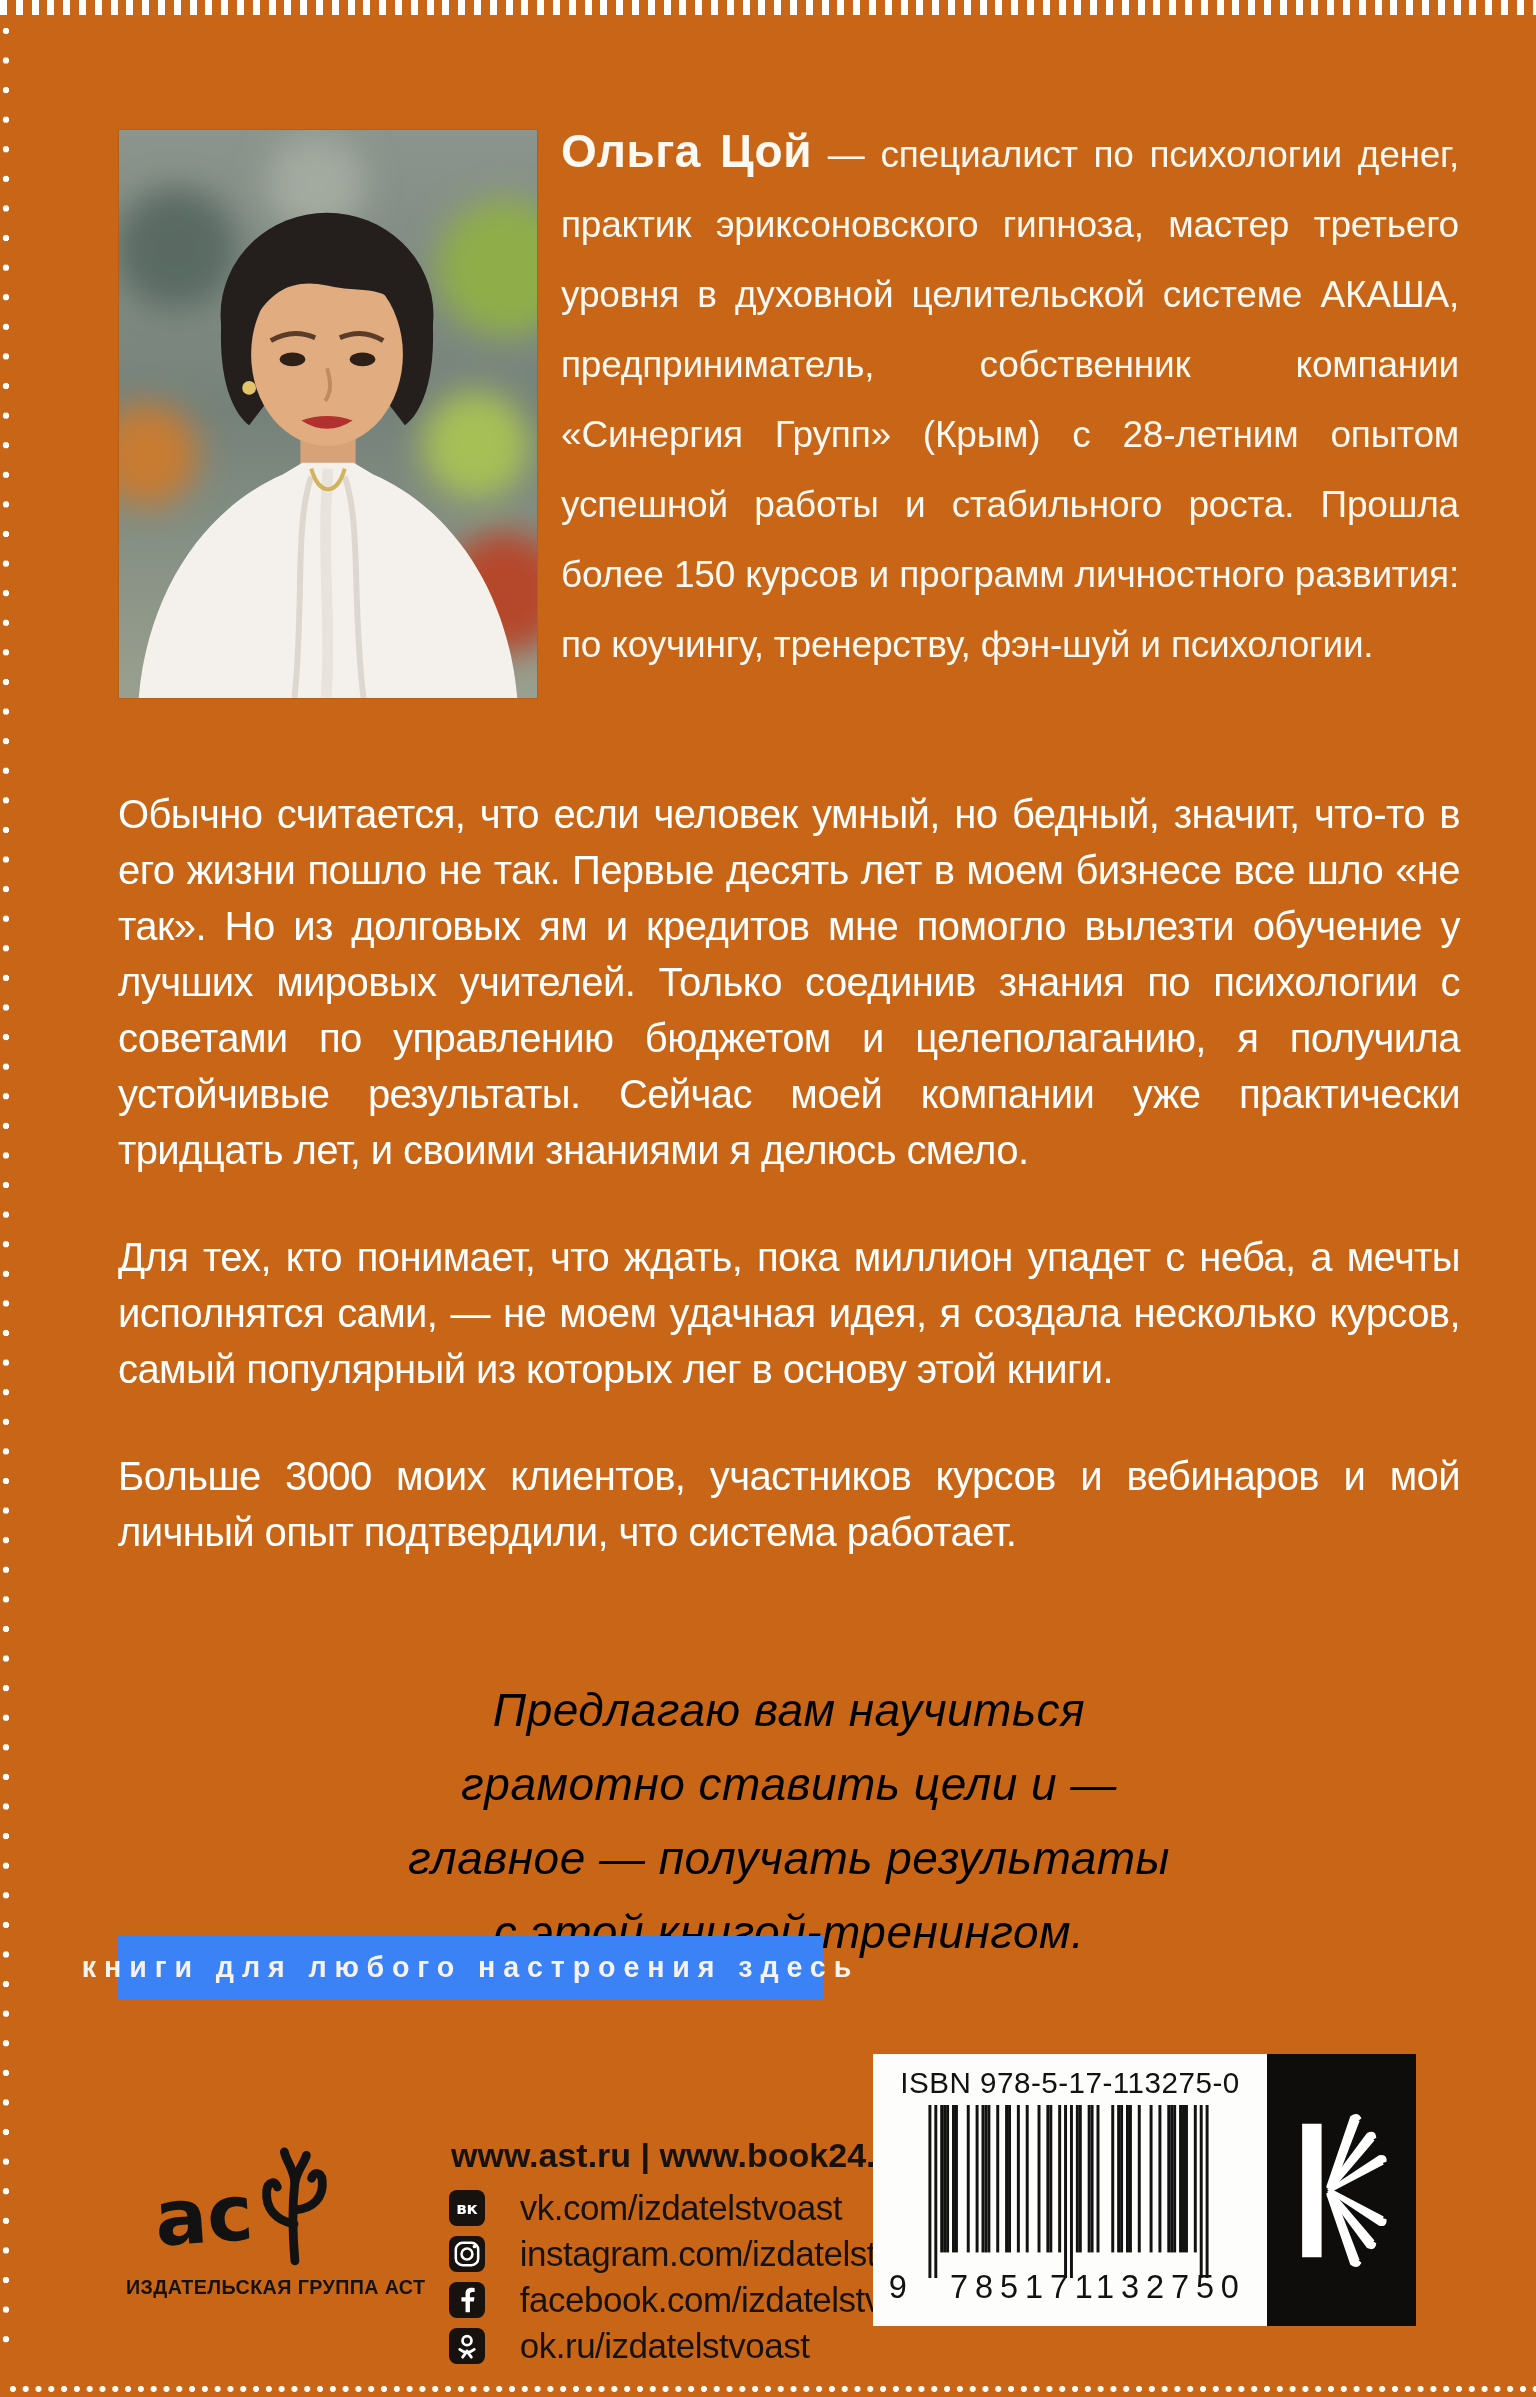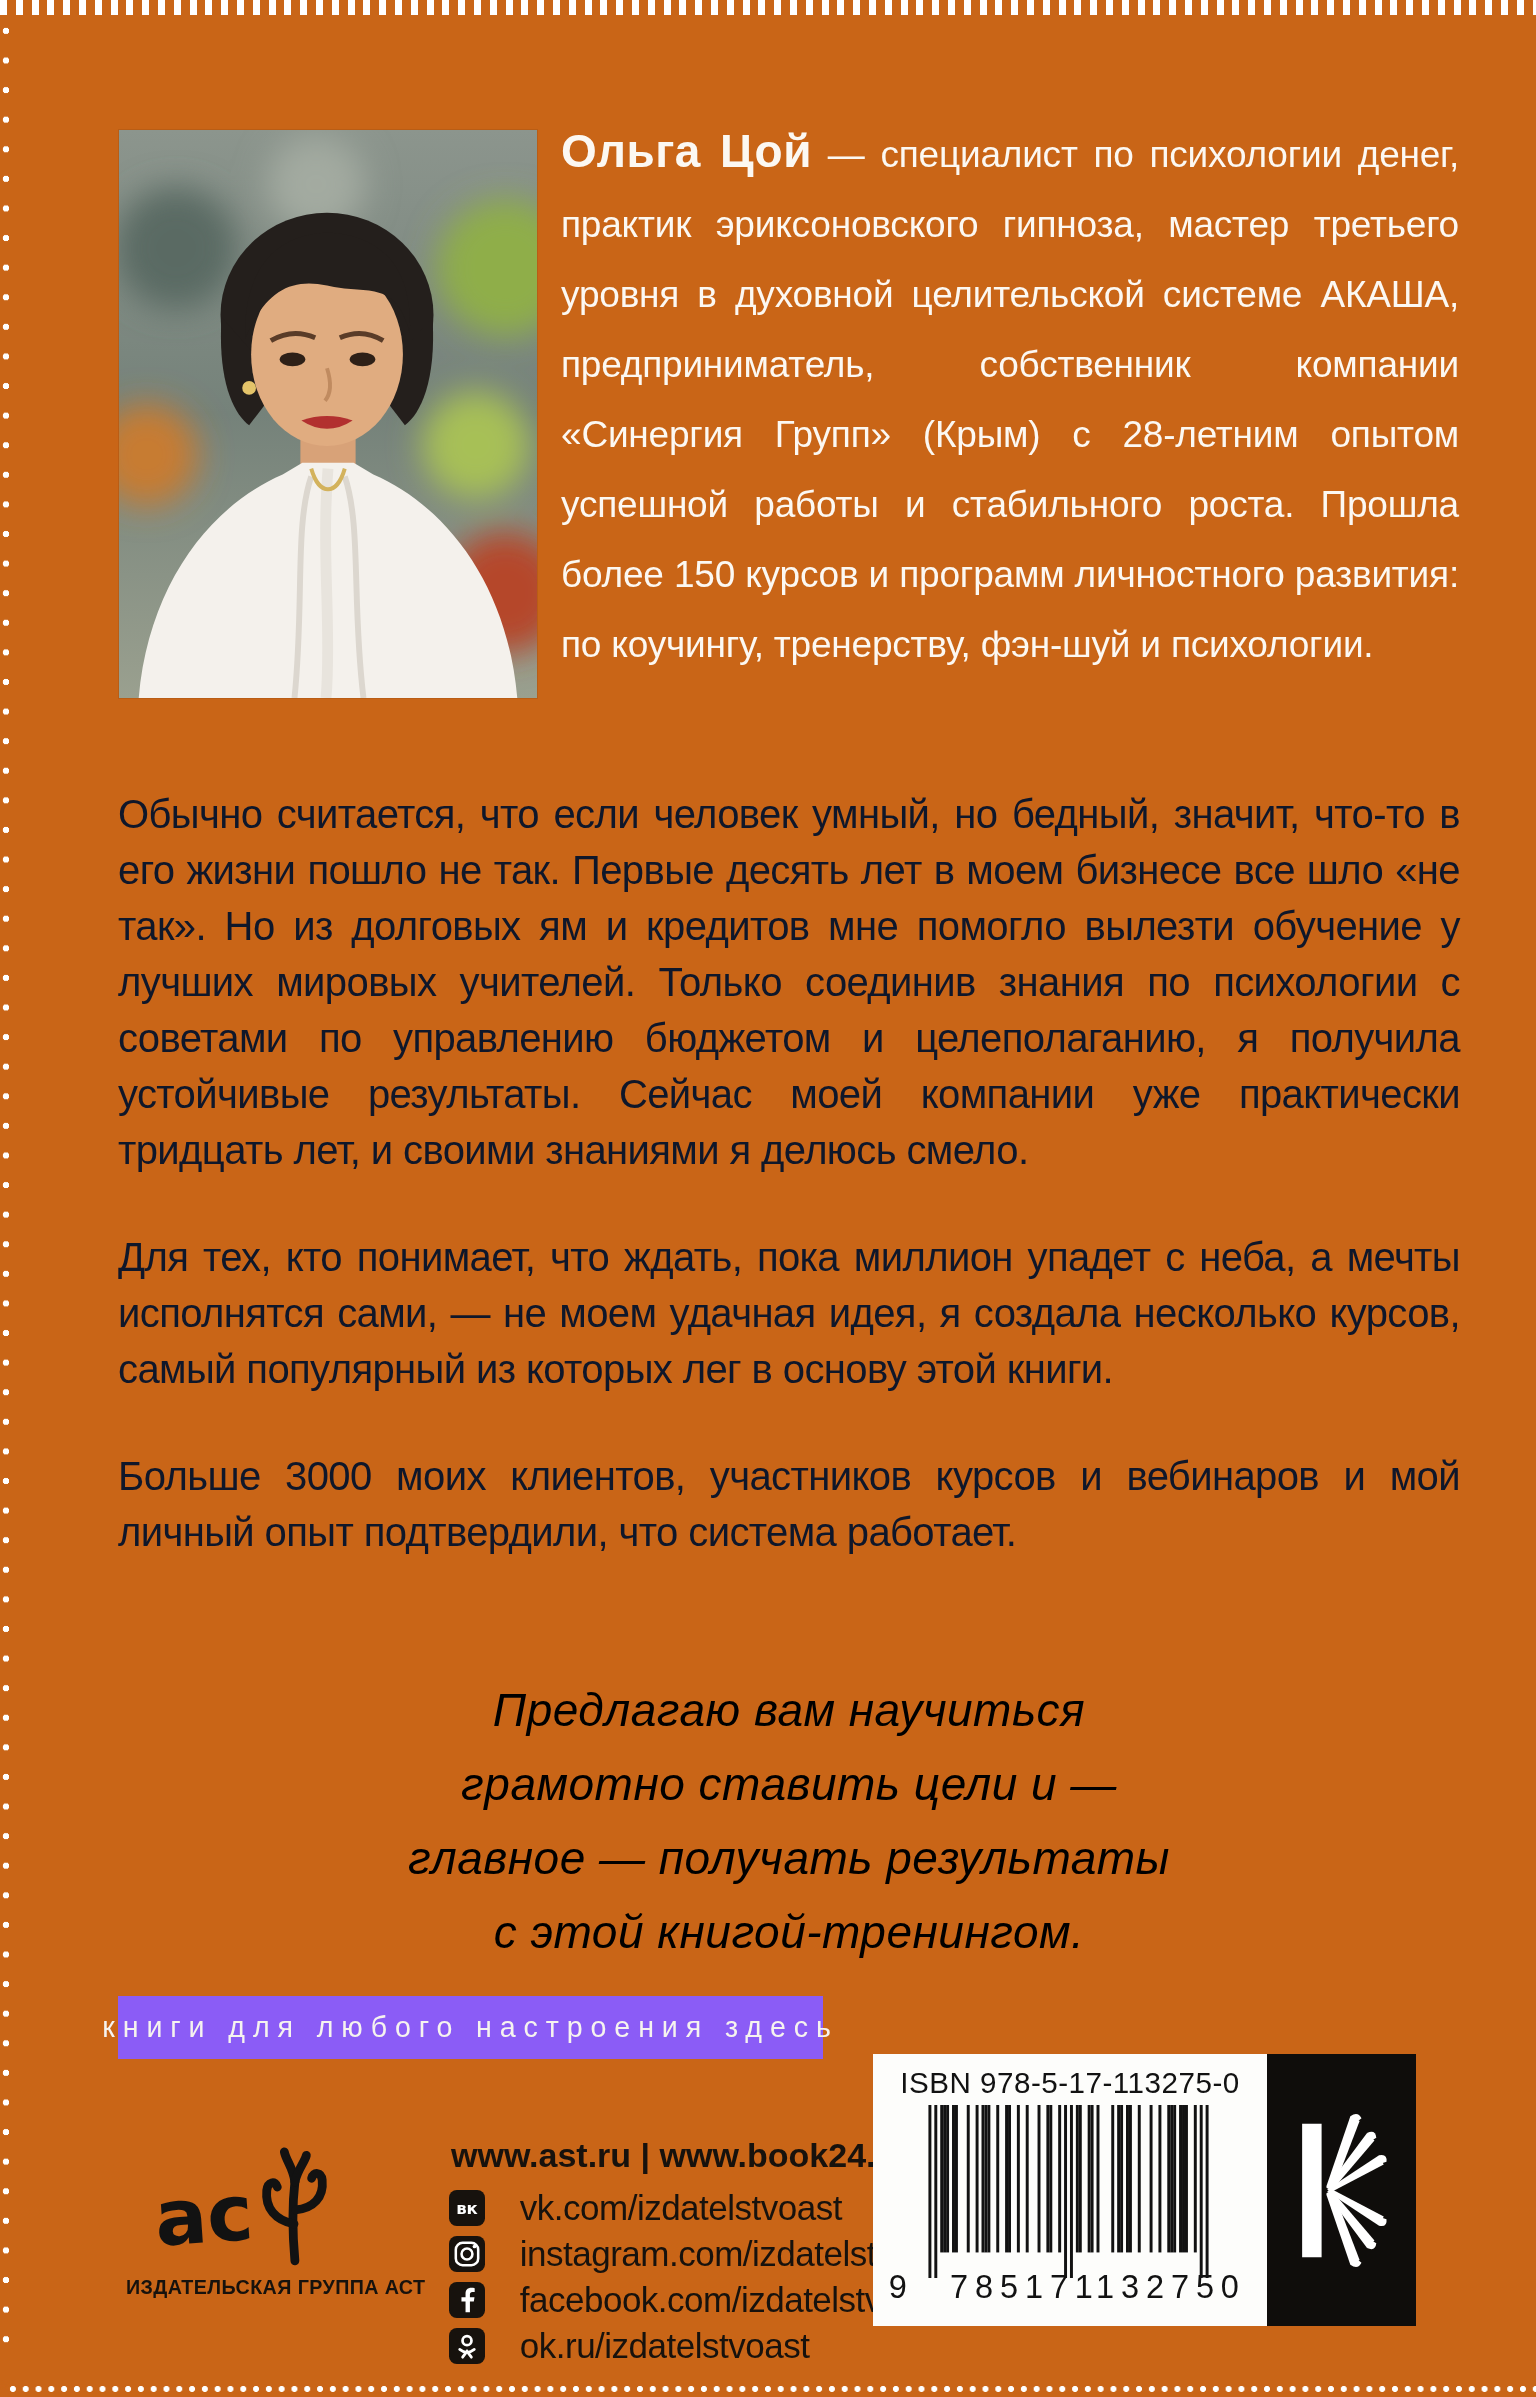--- a/index.html
+++ b/index.html
@@ -19,30 +19,30 @@
     background-image:radial-gradient(circle at 4.9px 4.9px,#fff 2.7px,rgba(255,255,255,0) 3.3px);
     background-size:12.8px 9.9px;background-repeat:repeat-x;}
 
   .photo{position:absolute;left:119px;top:130px;width:418px;height:568px;box-shadow:0 0 0 1px rgba(0,0,0,.08);}
   .photo svg{display:block;width:100%;height:100%;}
 
   .bio{position:absolute;left:561px;top:116px;width:898px;color:#fcf8f2;
     font-size:37px;line-height:70px;text-align:justify;letter-spacing:-0.2px;margin:0;}
   .bio .name{font-size:46px;font-weight:bold;letter-spacing:0.5px;}
 
-  .body-text{position:absolute;left:118px;top:786px;width:1342px;color:#0f172a;
+  .body-text{position:absolute;left:118px;top:786px;width:1342px;color:#ffffff;
     font-size:40px;line-height:56px;text-align:justify;letter-spacing:-0.6px;}
   .body-text p{margin:0 0 51px 0;}
 
   .quote{position:absolute;left:118px;top:1673px;width:1342px;text-align:center;
     color:#000000;font-style:italic;font-size:46px;line-height:74px;letter-spacing:0.5px;}
 
-  .banner{position:absolute;left:118px;top:1996px;width:705px;height:63px;
-    background:#8b5cf6;color:#f6f3ef;display:flex;align-items:center;justify-content:center;
-    font-weight:normal;font-size:28.6px;letter-spacing:7.9px;white-space:nowrap;}
+  .banner{position:absolute;left:118px;top:1936px;width:705px;height:63px;
+    background:#3b82f6;color:#f6f3ef;display:flex;align-items:center;justify-content:center;
+    font-weight:bold;font-size:28.6px;letter-spacing:7.9px;white-space:nowrap;}
 
   .ast{position:absolute;left:126px;top:2136px;width:240px;text-align:center;}
   .ast svg{width:203px;height:132px;}
   .ast-caption{font-size:19.7px;font-weight:bold;color:#17120d;margin-top:3.9px;letter-spacing:0.4px;white-space:nowrap;}
 
   .links{position:absolute;left:449px;top:2136px;width:394px;}
   .sites{font-size:34px;font-weight:bold;color:#17120d;margin:0 0 13.8px 2px;white-space:nowrap;}
   .link-row{display:flex;align-items:center;margin-top:6.9px;height:39px;gap:21px;}
   .link-row .icon{width:36px;height:36px;flex:none;margin-right:13.8px;}
   .link-text{font-size:35px;color:#17120d;white-space:nowrap;letter-spacing:-0.5px;}

